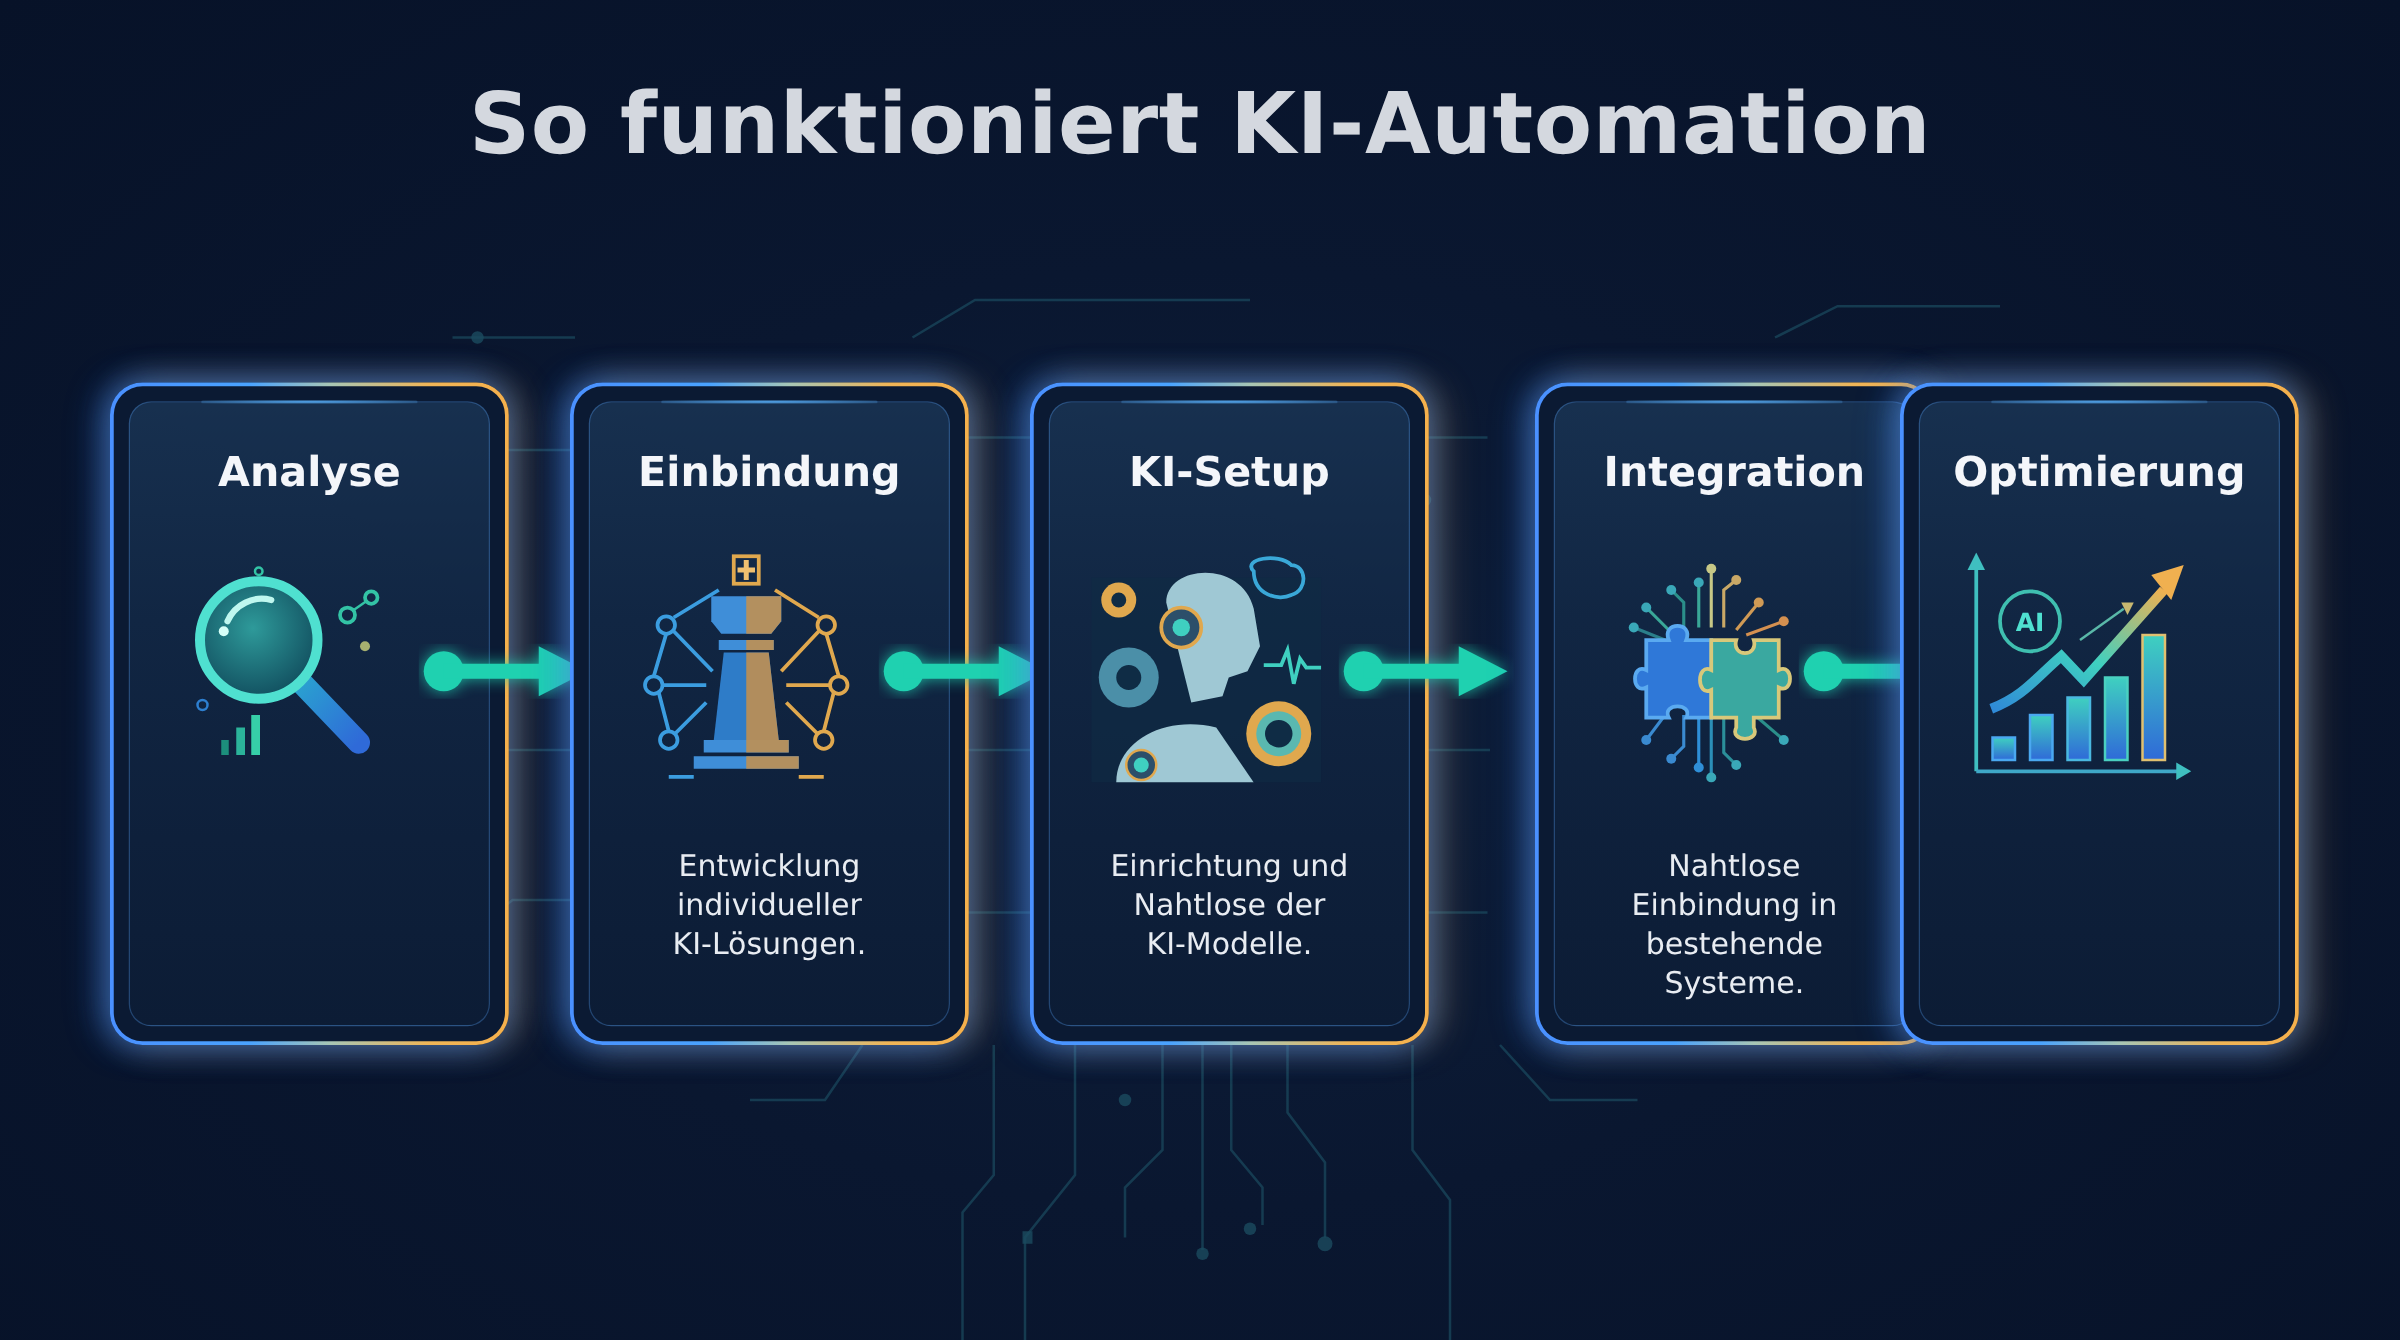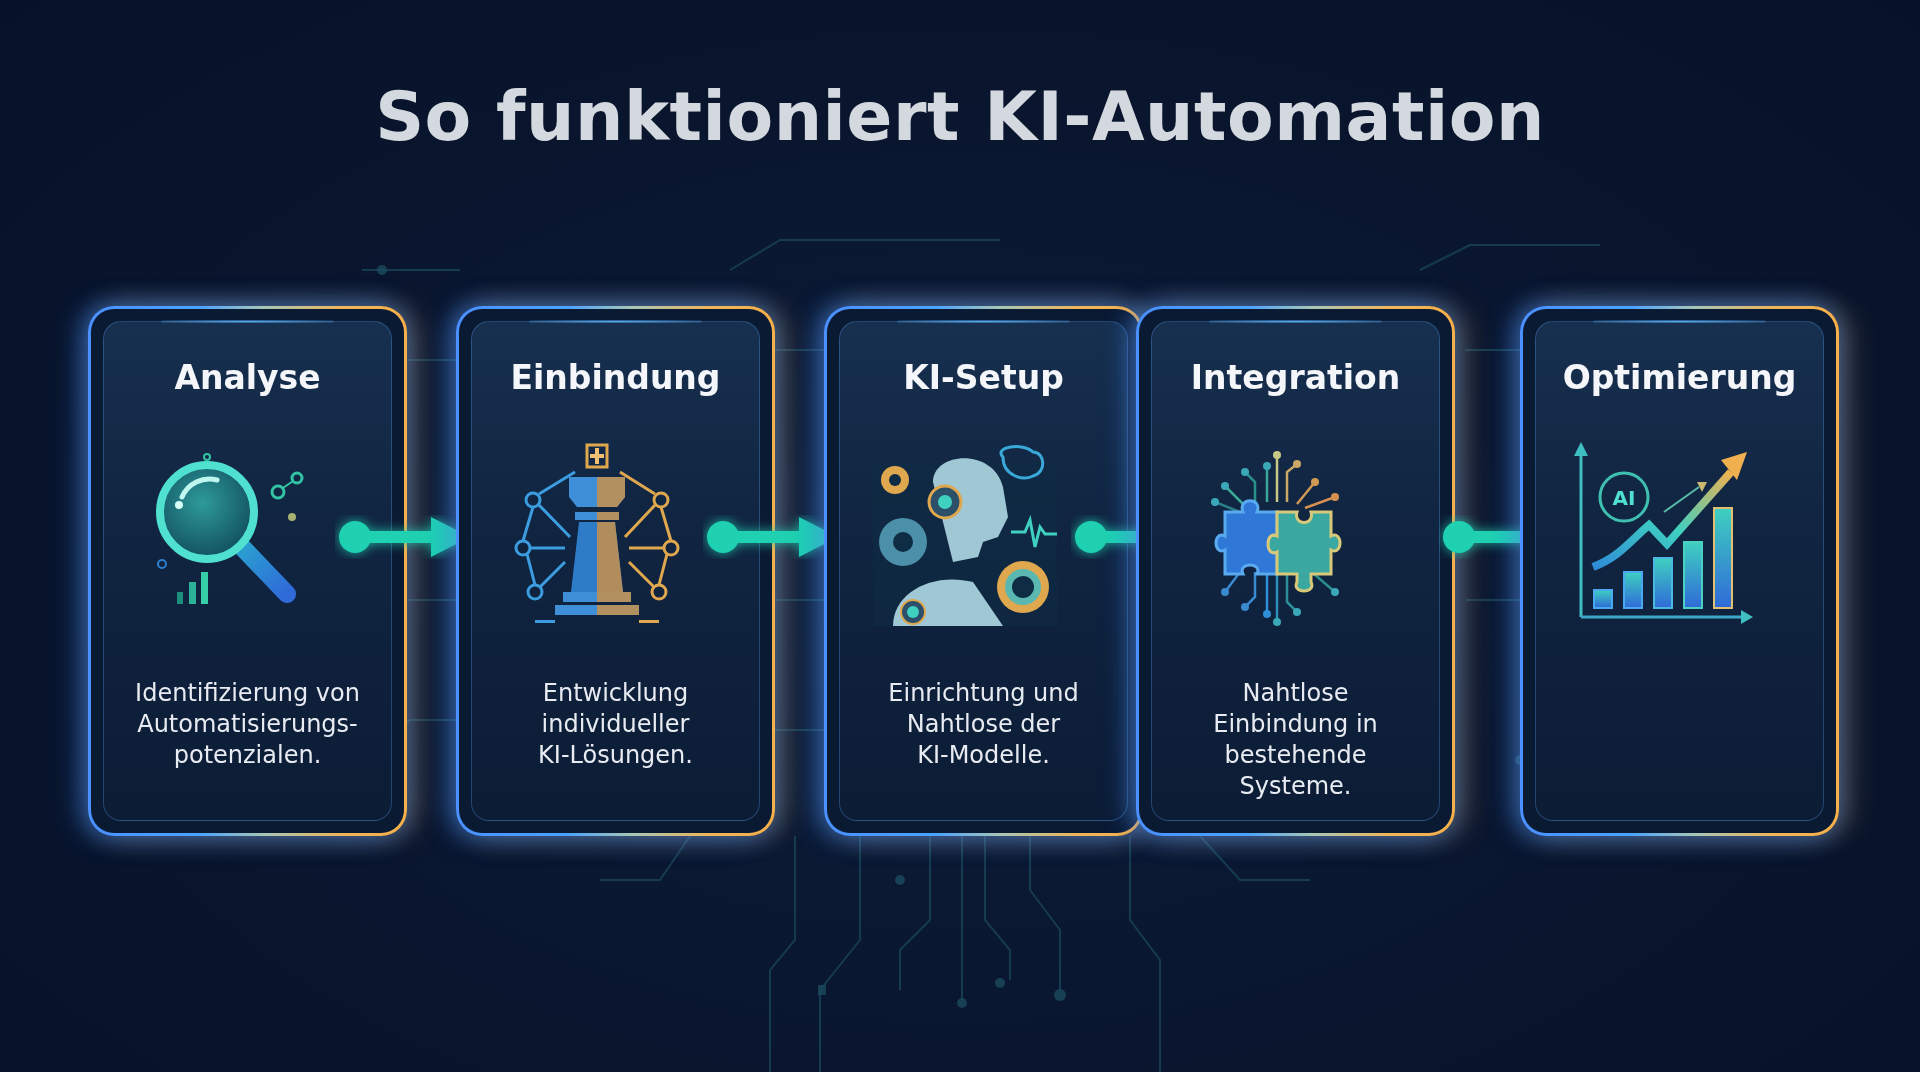--- a/index.html
+++ b/index.html
@@ -1,20 +1,20 @@
 <!DOCTYPE html>
 <html><head>
 <meta charset="utf-8">
 <style>
   html,body{margin:0;padding:0;}
   body{width:1920px;height:1072px;overflow:hidden;position:relative;
     background:radial-gradient(ellipse at 50% 55%, #0d1f3c 0%, #0a1730 45%, #071228 100%);
     font-family:"DejaVu Sans","Liberation Sans",sans-serif;color:#fff;}
   .bg-circuits{position:absolute;left:0;top:0;width:1920px;height:1072px;pointer-events:none;}
-  .title{position:absolute;left:0;top:77px;width:1920px;text-align:center;
+  .title{position:absolute;left:0;top:60px;width:1920px;text-align:center;
     font-size:68px;font-weight:bold;color:#d4d8df;letter-spacing:0.5px;}
   .card{position:absolute;top:306px;width:319px;height:530px;border-radius:26px;box-sizing:border-box;
     padding:3px;background:linear-gradient(90deg,#4a90ff 0%,#4aa3ff 35%,#a7c6b6 55%,#f0b557 80%,#f5b04c 100%);
     box-shadow:0 0 26px rgba(60,140,255,0.45), 10px 0 30px rgba(240,170,70,0.30), -8px 0 28px rgba(60,140,255,0.35);}
   .card-inner{width:100%;height:100%;border-radius:23px;background:#0b1a33;position:relative;box-sizing:border-box;padding:12px;}
   .card-panel{width:100%;height:100%;border-radius:18px;box-sizing:border-box;
     background:linear-gradient(180deg,#17304f 0%,#112643 35%,#0e203b 70%,#0c1c35 100%);
     border:1.5px solid rgba(80,150,230,0.35);position:relative;}
   .card-panel::before{content:"";position:absolute;left:20%;right:20%;top:-2px;height:3px;border-radius:2px;
     background:radial-gradient(ellipse at center, rgba(90,180,255,0.9), rgba(90,180,255,0));}
@@ -89,23 +89,20 @@
       <rect x="40" y="150" width="6" height="12" fill="#1c8f7c"></rect>
           <rect x="52" y="140" width="7" height="22" fill="#2bb39a"></rect>
           <rect x="64" y="130" width="7" height="32" fill="#36cfa8"></rect>
       <circle cx="141" cy="50" r="6" fill="none" stroke="#33c3a5" stroke-width="3"></circle>
           <circle cx="160" cy="36" r="5" fill="none" stroke="#33c3a5" stroke-width="3"></circle>
       <line x1="146" y1="46" x2="156" y2="39" stroke="#33c3a5" stroke-width="2"></line>
       <circle cx="155" cy="75" r="4" fill="#a7b070"></circle>
           <circle cx="25" cy="122" r="4" fill="none" stroke="#2d7fd0" stroke-width="2"></circle>
       <circle cx="70" cy="15" r="3" fill="none" stroke="#33c3a5" stroke-width="2"></circle>
     </svg>
-    <div class="card-desc">Identifizierung von
-Automatisierungs-
-potenzialen.</div>
   </div>
     </div>
 </div>
 
 <svg class="arrow" style="left:335px;" viewBox="0 0 140 44">
   <g filter="drop-shadow(0 0 6px rgba(31,209,176,0.8))">
     <circle cx="20" cy="22" r="16" fill="#1fd1b0"></circle>
       <rect x="20" y="16" width="80" height="12" fill="#1fd1b0"></rect>
     <polygon points="96,2 135,22 96,42" fill="#1fd1b0"></polygon>
   </g>
@@ -188,21 +185,21 @@
 </div>
 
 <svg class="arrow" style="left:1071px;" viewBox="0 0 140 44">
   <g filter="drop-shadow(0 0 6px rgba(31,209,176,0.8))">
     <circle cx="20" cy="22" r="16" fill="#1fd1b0"></circle>
       <rect x="20" y="16" width="80" height="12" fill="#1fd1b0"></rect>
     <polygon points="96,2 135,22 96,42" fill="#1fd1b0"></polygon>
   </g>
 </svg>
 
-<div class="card" style="left:1136px;">
+<div class="card" style="left:1228px;">
   <div class="card-inner">
       <div class="card-panel">
     <div class="card-title">Integration</div>
     <svg class="card-icon" viewBox="0 0 184 184">
       <g stroke-width="2.5" fill="none">
         <path d="M70 60 V40 L60 30" stroke="#2b8f8a"></path>
             <path d="M82 60 V25" stroke="#3aa898"></path>
             <path d="M92 60 V15" stroke="#c7c886"></path>
         <path d="M102 60 V30 L112 22" stroke="#c9a866"></path>
             <path d="M112 62 L130 40" stroke="#d09a55"></path>

